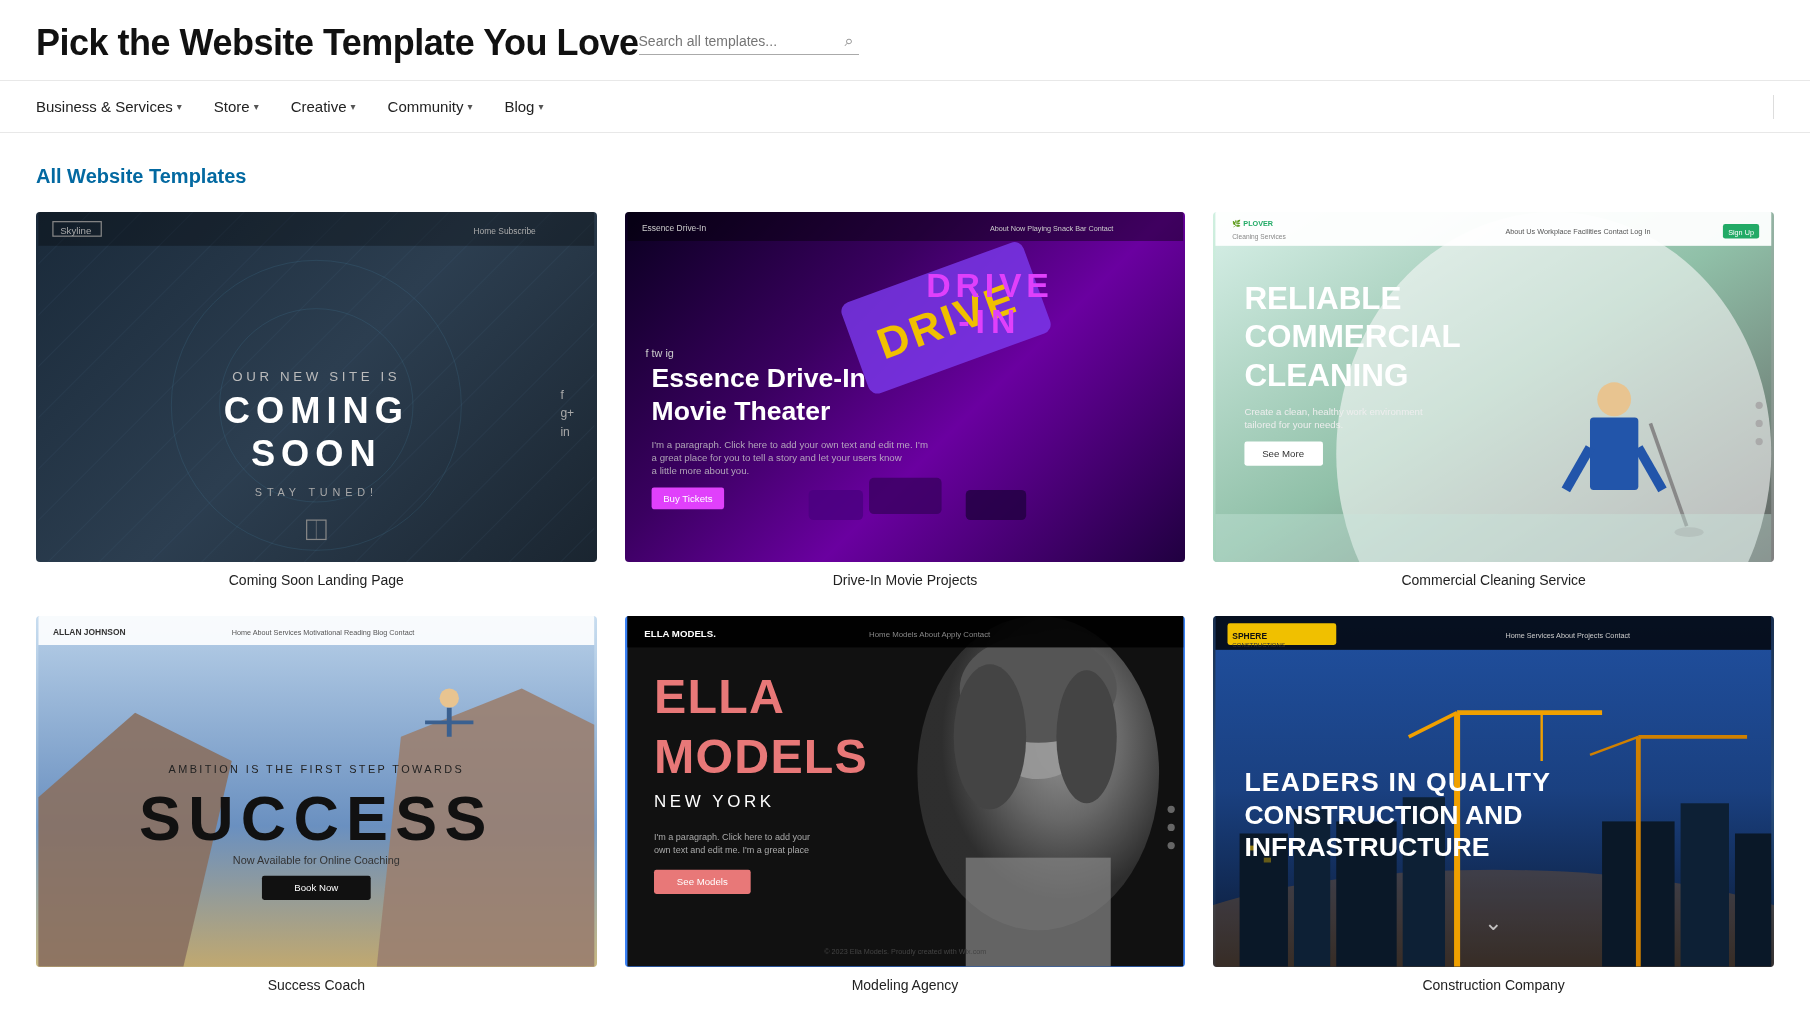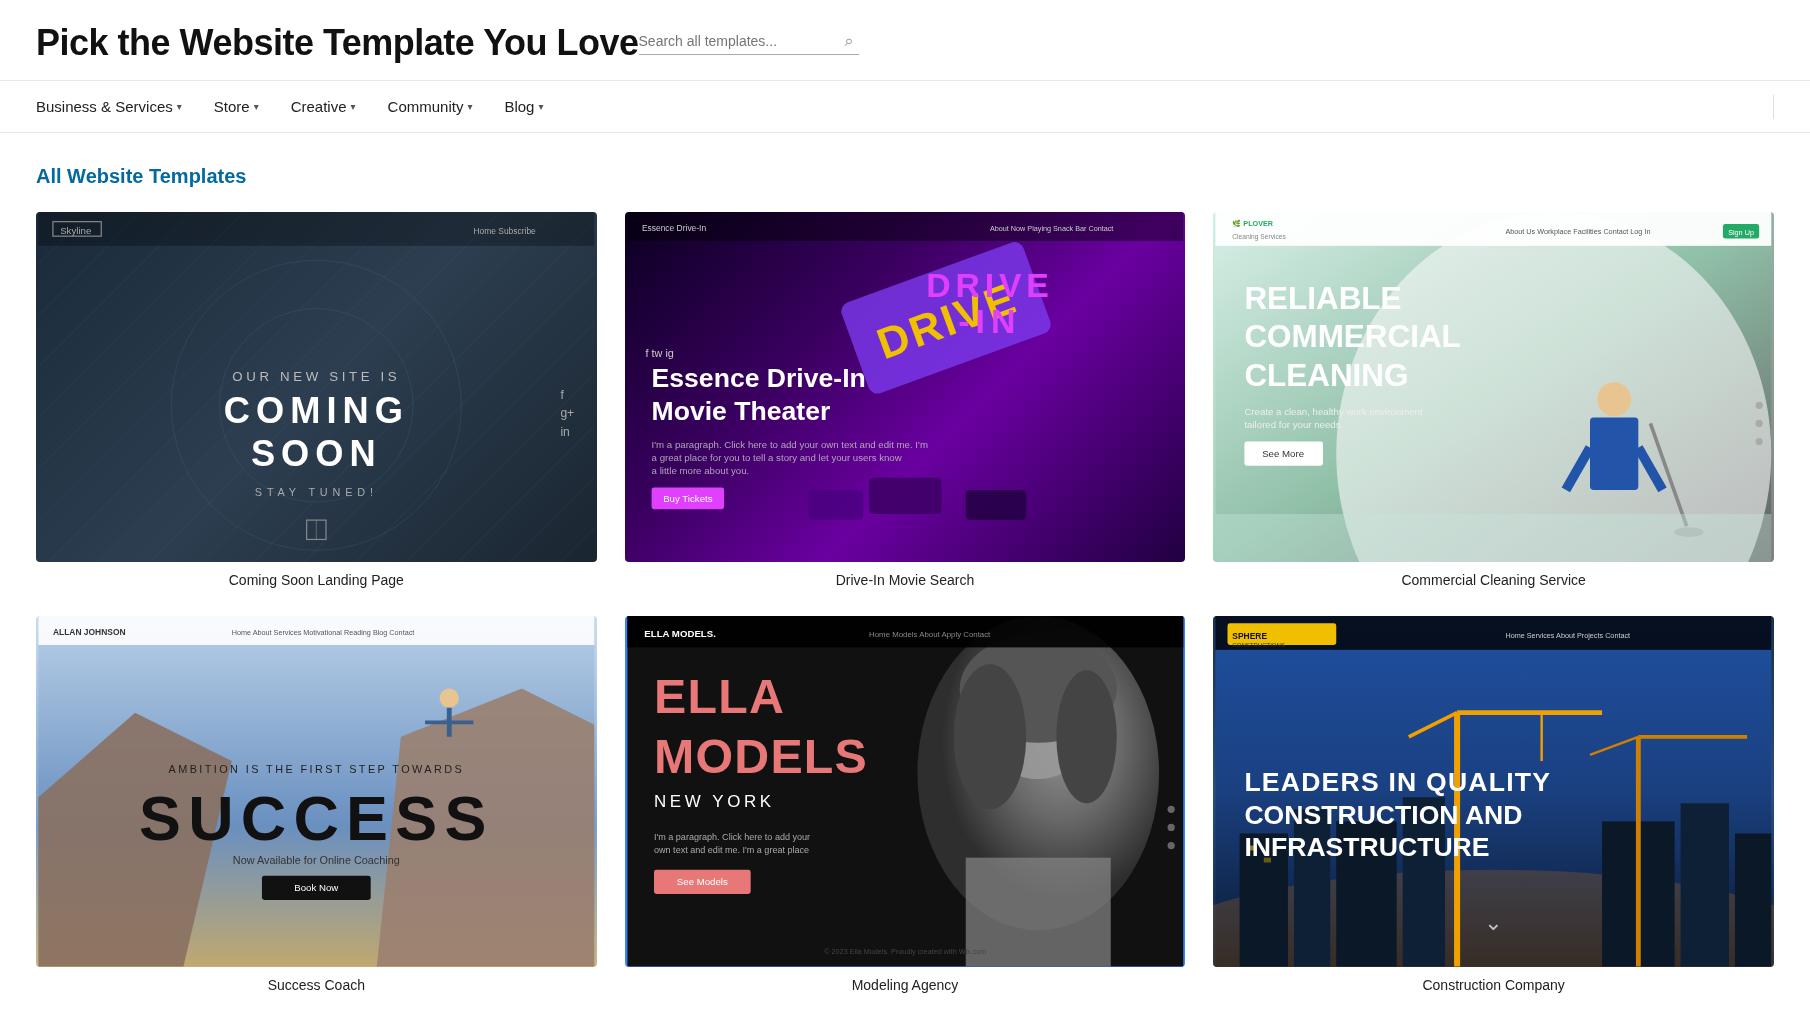--- a/index.html
+++ b/index.html
@@ -228,21 +228,21 @@
           <text x="20" y="172" font-size="22" fill="#fff" font-family="Arial" font-weight="800">Movie Theater</text>
           <text x="20" y="195" font-size="8" fill="#ccc" font-family="Arial" style="opacity:0.8">I'm a paragraph. Click here to add your own text and edit me. I'm</text>
           <text x="20" y="206" font-size="8" fill="#ccc" font-family="Arial" style="opacity:0.8">a great place for you to tell a story and let your users know</text>
           <text x="20" y="217" font-size="8" fill="#ccc" font-family="Arial" style="opacity:0.8">a little more about you.</text>
           <rect x="20" y="228" width="60" height="18" rx="2" fill="#e040fb"></rect>
           <text x="50" y="240" font-size="8" fill="#fff" font-family="Arial" text-anchor="middle">Buy Tickets</text>
 
           <text x="15" y="120" font-size="9" fill="#ccc" font-family="Arial">f  tw  ig</text>
         </svg>
       </div>
-      <span class="template-name">Drive-In Movie Search</span>
+      <span class="template-name">Drive-In Movie Projects</span>
     </div>
 
     <div class="template-card">
       <div class="template-thumb" style="background: linear-gradient(135deg, #d0f0e0 0%, #a0d0b8 40%, #808080 100%); position:relative;">
         <svg class="thumb-svg" viewBox="0 0 460 290" xmlns="http://www.w3.org/2000/svg">
 
           <defs>
             <linearGradient id="cleanGrad" x1="0" y1="0" x2="1" y2="1">
               <stop offset="0%" stop-color="#d8f0e8"></stop>
               <stop offset="50%" stop-color="#90c0a8"></stop>

